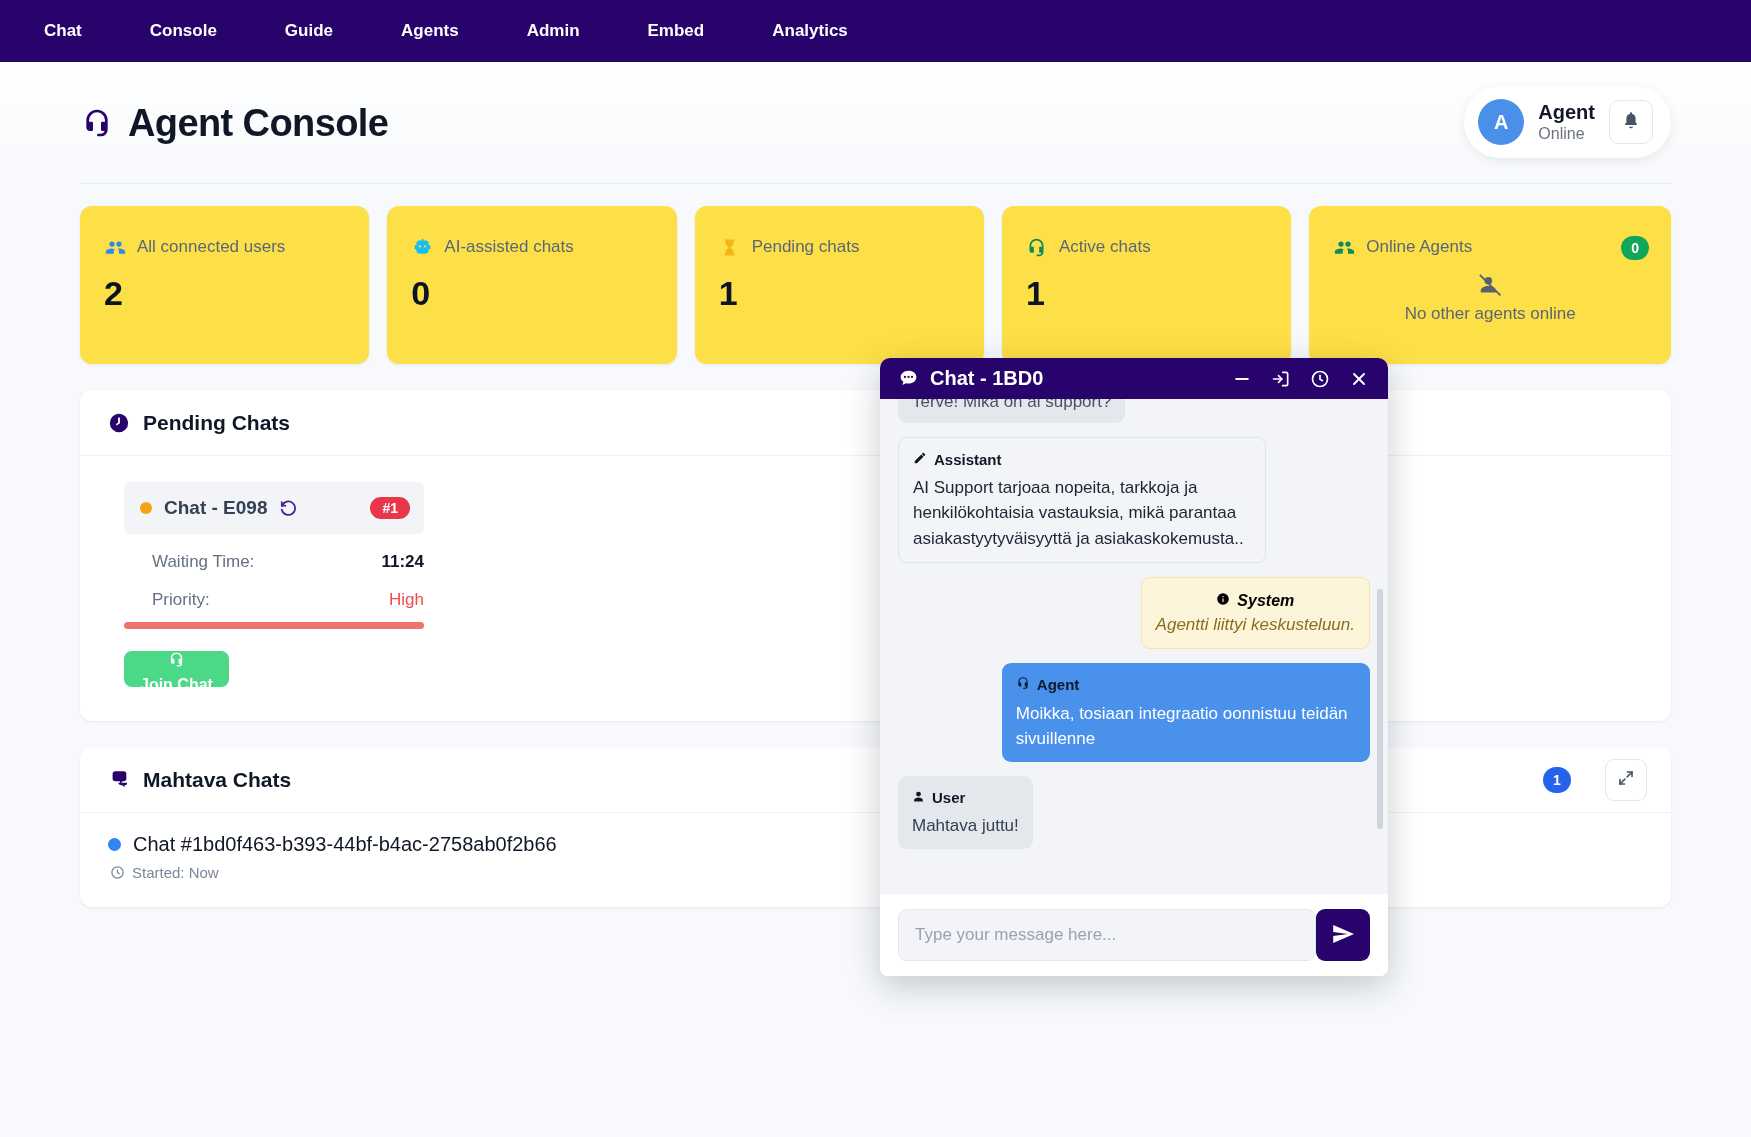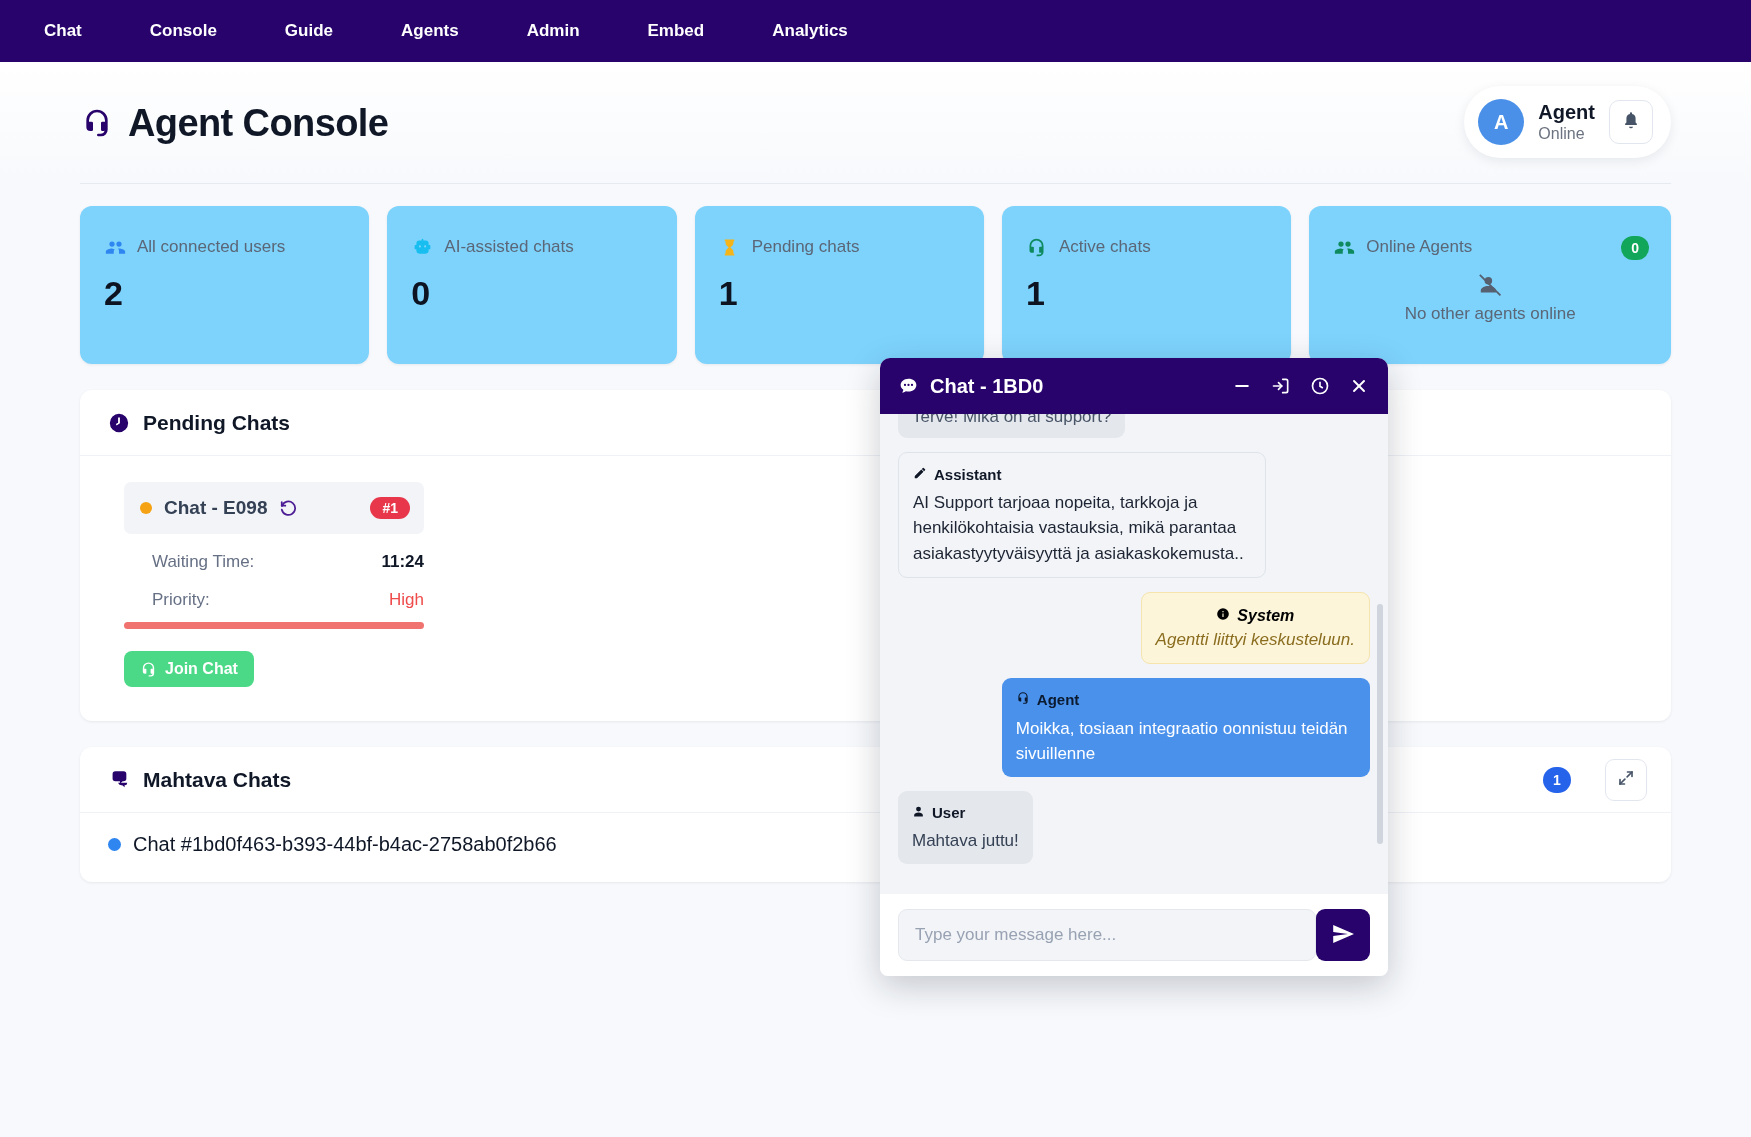--- a/index.html
+++ b/index.html
@@ -79,21 +79,21 @@
     height: 1px; background: #e6eaf1;
   }
 
   
   .stats {
     display: flex;
     gap: 18px;
     padding: 22px 80px 0 80px;
   }
   .stat-card {
-    background: #7dd3fc;
+    background: #fde047;
     border-radius: 12px;
     box-shadow: 0 1px 3px rgba(16,24,40,.07);
     padding: 30px 24px 26px 24px;
     flex: 1 1 0;
     min-height: 158px;
     position: relative;
   }
   .stat-card.wide { flex: 1.3 1 0; }
   .stat-top { display: flex; align-items: center; gap: 11px; }
   .stat-ico { width: 22px; height: 22px; display: inline-flex; align-items: center; justify-content: center; }
@@ -173,20 +173,21 @@
   }
   .join-btn {
     margin-top: 22px;
     background: #4bd987; color: #ffffff;
     border: none; border-radius: 8px;
     height: 36px; padding: 0 16px;
     font-size: 16px; font-weight: 600;
     display: inline-flex; align-items: center; gap: 8px;
     cursor: pointer;
     font-family: "Liberation Sans", sans-serif;
+    flex-direction: column;
   }
   .join-btn .jico { width: 17px; height: 17px; display: inline-flex; }
 
   
   .assigned-body { padding: 20px 28px 26px 28px; }
   .ac-line { display: flex; align-items: center; gap: 12px; }
   .dot-blue { width: 13px; height: 13px; border-radius: 50%; background: #2f86f0; }
   .ac-title { font-size: 20px; color: #101828; }
   .ac-sub { display: flex; align-items: center; gap: 7px; margin: 8px 0 0 2px; color: #7a8699; font-size: 15px; }
   .ac-sub .cico { width: 15px; height: 15px; display:inline-flex; }
@@ -196,21 +197,21 @@
     position: absolute;
     left: 880px; top: 358px;
     width: 508px; height: 618px;
     background: #f2f4f7;
     border-radius: 10px 10px 8px 8px;
     box-shadow: 0 10px 34px rgba(16,24,40,.22);
     display: flex; flex-direction: column;
     overflow: hidden;
   }
   .cw-head {
-    height: 56px;
+    height: 41px;
     background: #27036b;
     display: flex; align-items: center;
     padding: 0 18px;
     gap: 11px;
     flex: 0 0 auto;
   }
   .cw-head .bubico { width: 21px; height: 21px; color: #fff; display:inline-flex; }
   .cw-title { color: #fff; font-size: 20px; font-weight: 700; flex: 1; }
   .cw-actions { display: flex; align-items: center; gap: 17px; }
   .cw-actions .act { width: 22px; height: 22px; color: #fff; cursor: pointer; display:inline-flex; align-items:center; justify-content:center;}
@@ -462,20 +463,29 @@
           </svg>
       </span>
     </span>
   </div>
   <div class="assigned-body">
     <div>
       <div class="ac-line">
         <span class="dot-blue"></span>
         <span class="ac-title">Chat #1bd0f463-b393-44bf-b4ac-2758ab0f2b66</span>
       </div>
+      <div class="ac-sub">
+        <span class="cico">
+          <svg width="15" height="15" viewBox="0 0 24 24" fill="none" stroke="currentColor" stroke-width="2">
+              <circle cx="12" cy="12" r="9"></circle>
+              <path d="M12 7v5.3l3.2 1.9"></path>
+            </svg>
+        </span>
+        <span>Started: Now</span>
+      </div>
     </div>
   </div>
 </div>
 
 <div class="chat-widget">
   <div class="cw-head">
     <span class="bubico">
       <svg width="21" height="21" viewBox="0 0 24 24" fill="currentColor">
           <path d="M12 3C6.9 3 3 6.3 3 10.3c0 2.2 1.2 4.2 3.1 5.5-.1 1-.6 2.3-1.6 3.2 0 0 2.6-.2 4.5-1.6 1 .3 2 .4 3 .4 5.1 0 9-3.3 9-7.5S17.1 3 12 3zM8 11.5a1.3 1.3 0 1 1 1.3-1.3A1.3 1.3 0 0 1 8 11.5zm4 0a1.3 1.3 0 1 1 1.3-1.3A1.3 1.3 0 0 1 12 11.5zm4 0a1.3 1.3 0 1 1 1.3-1.3A1.3 1.3 0 0 1 16 11.5z"></path>
         </svg>

